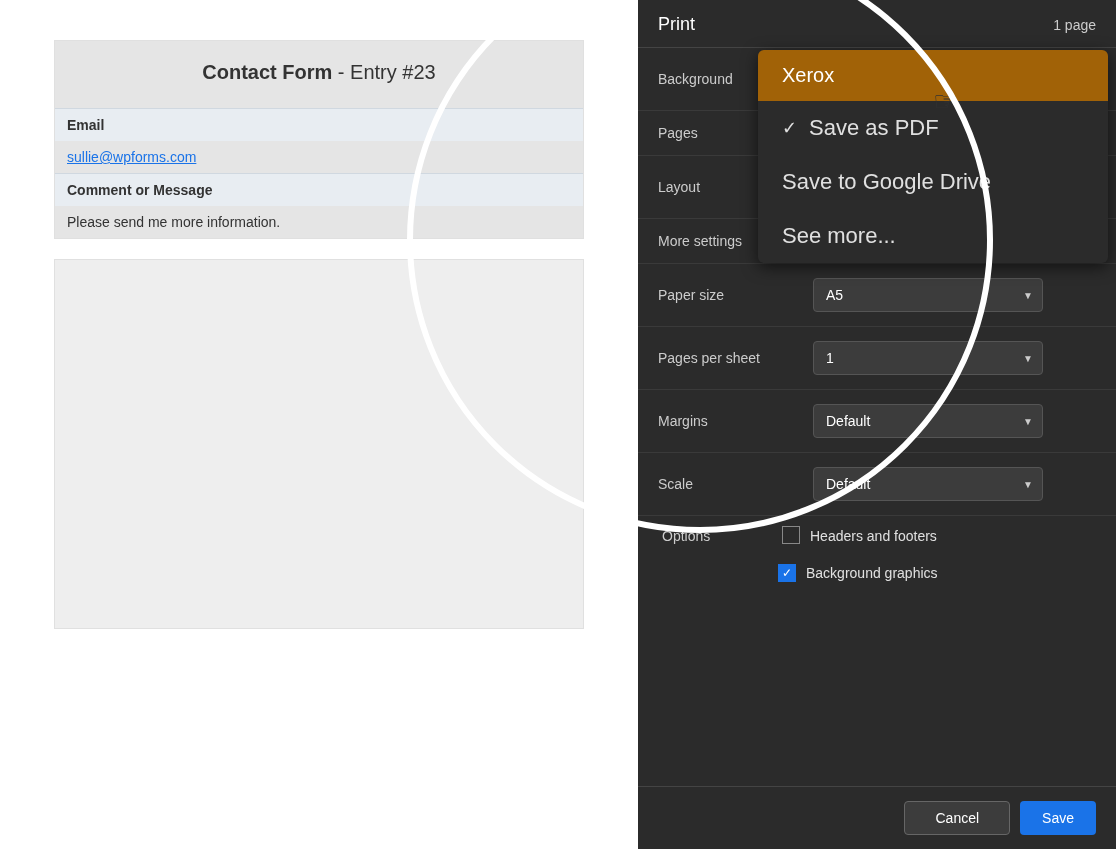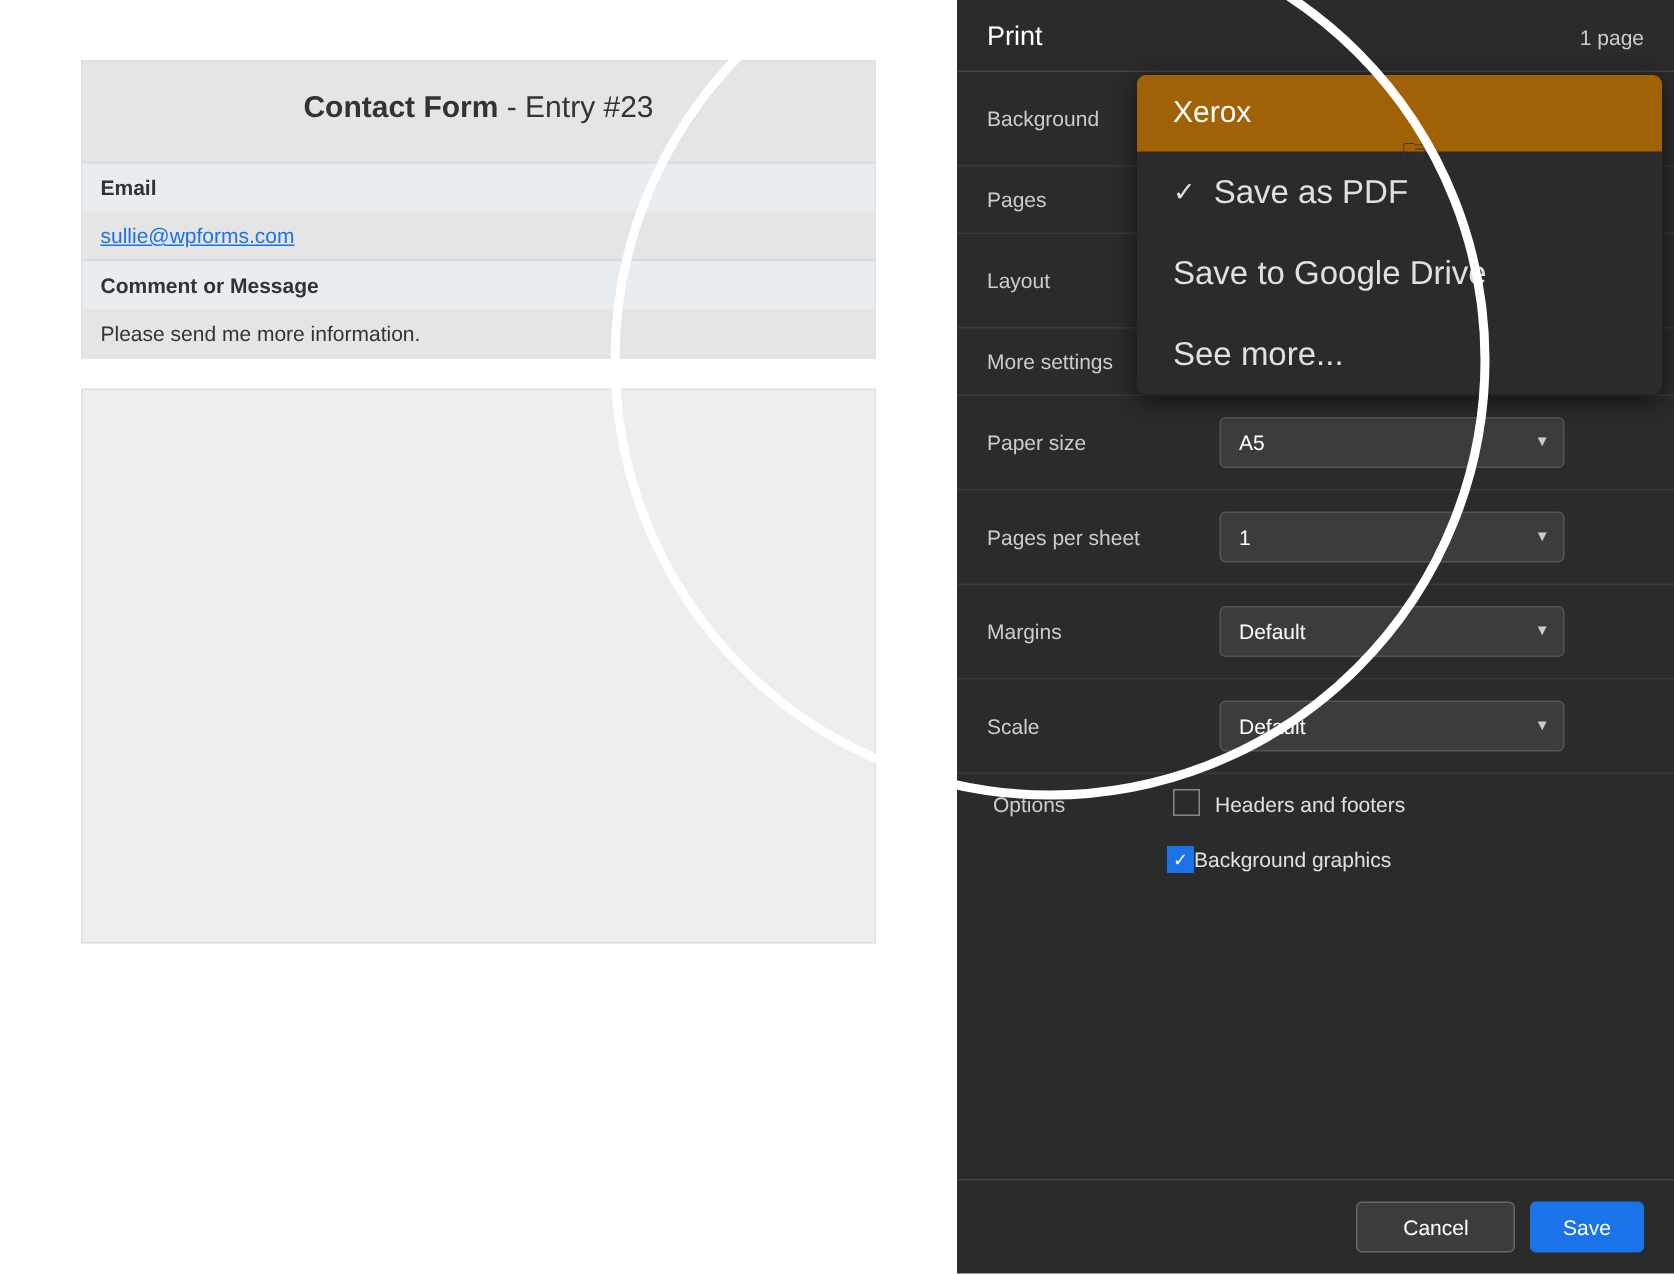--- a/index.html
+++ b/index.html
@@ -360,21 +360,21 @@
       </div>
 
       <div style="display:flex; align-items:flex-end; padding: 10px 24px;">
         <div class="options-label">Options</div>
         <div class="checkbox-box"></div>
         <span style="margin-left:10px; font-size:14px; color:#e0e0e0;">Headers and footers</span>
       </div>
 
       <div style="display:flex; align-items:center; padding: 10px 20px 10px 140px;">
         <div class="checkbox-box checked"></div>
-        <span style="font-size:14px; color:#e0e0e0;">Background graphics</span>
+        <span style="margin-left:10px; font-size:14px; color:#e0e0e0;">Background graphics</span>
       </div>
 
       <div style="flex:1;"></div>
 
       <div class="print-footer">
         <button class="btn-cancel">Cancel</button>
         <button class="btn-save">Save</button>
       </div>
     </div>
 

